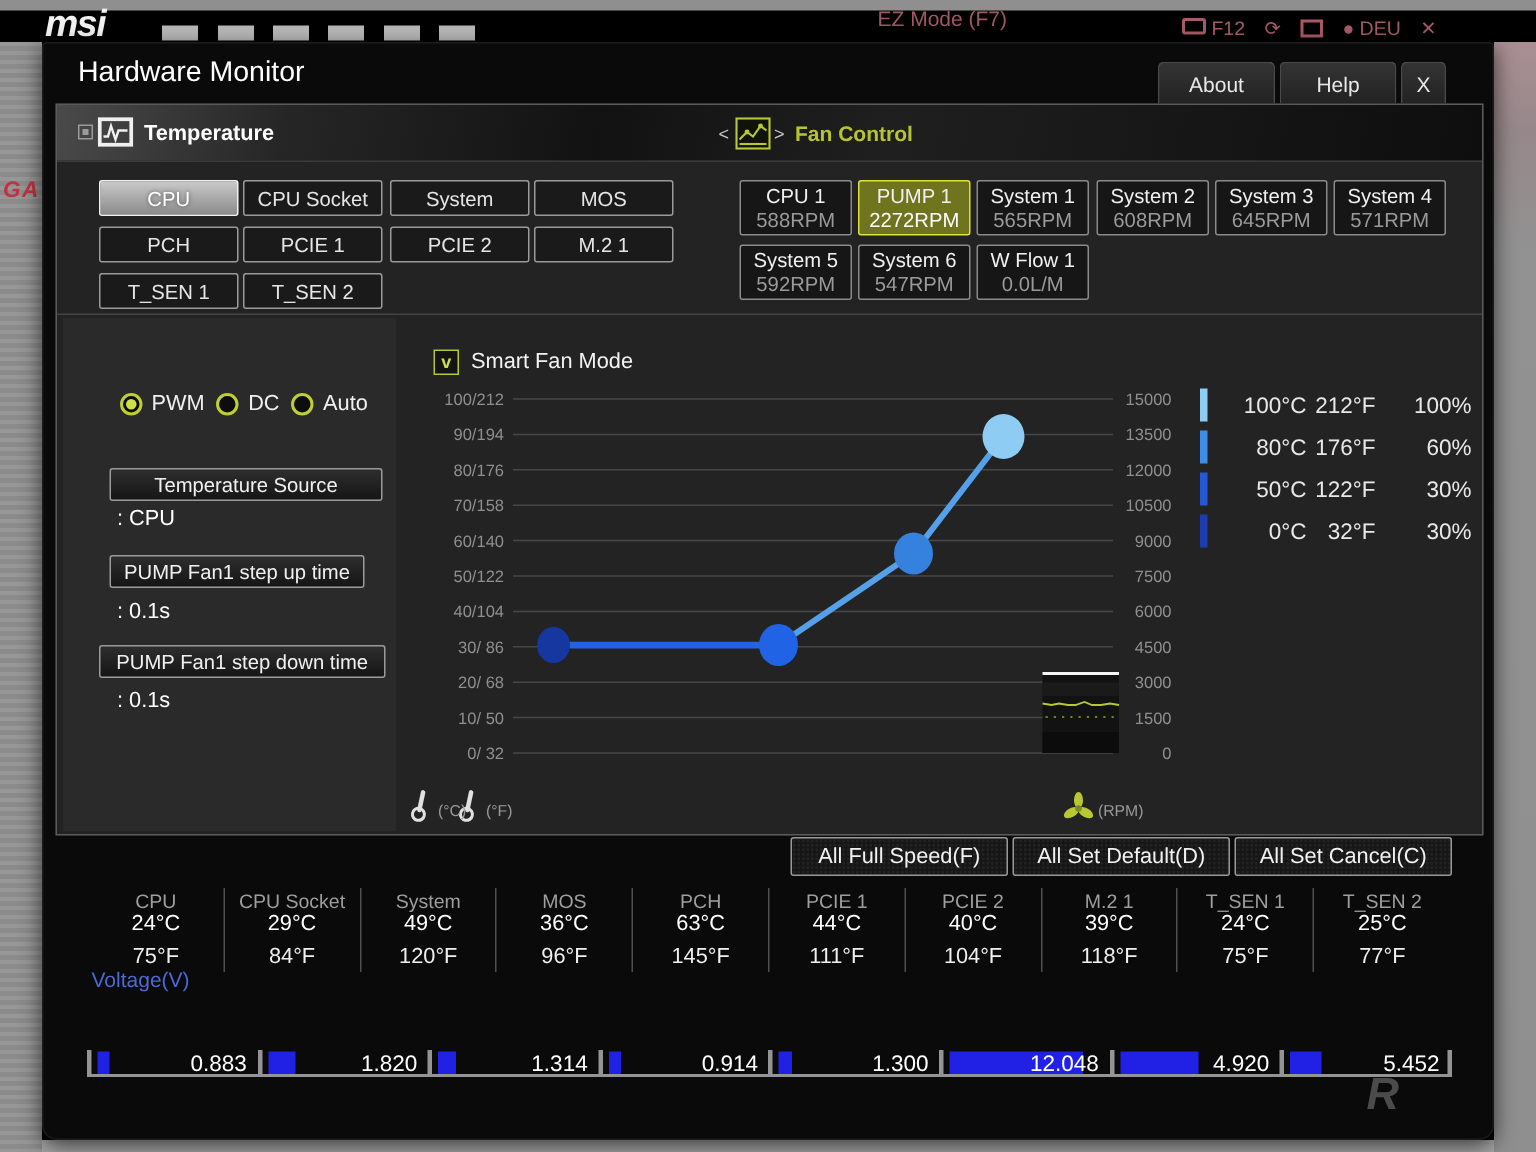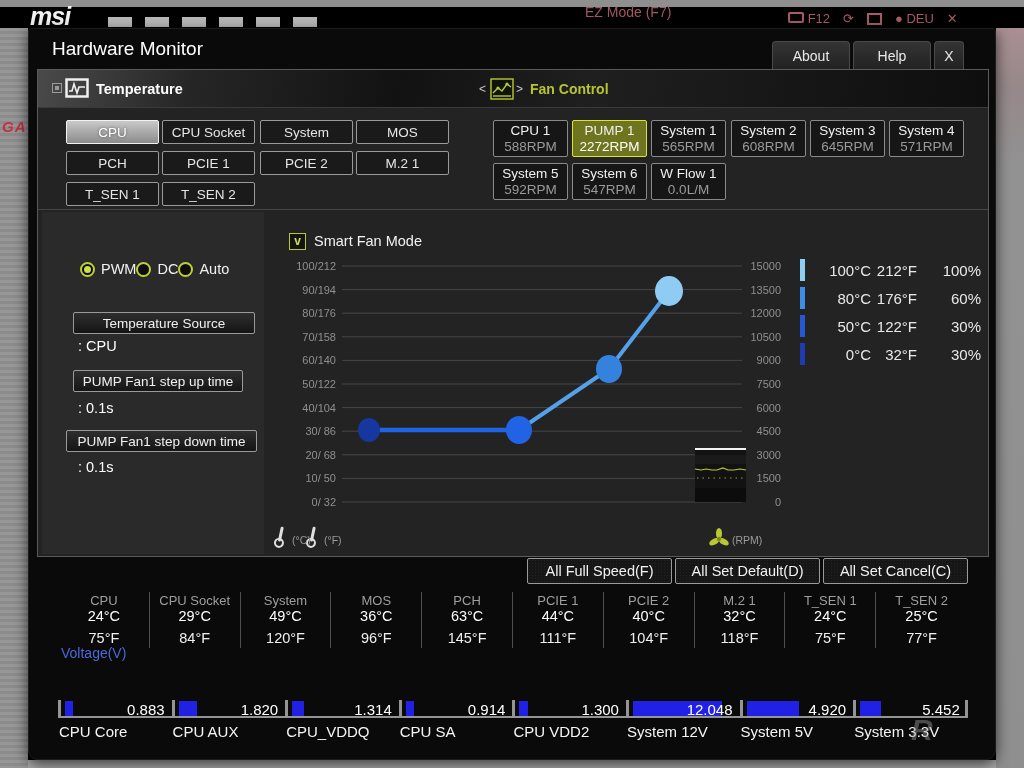--- a/index.html
+++ b/index.html
@@ -58,21 +58,21 @@
   .fan-tile { position:absolute; width:75px; height:37px; background:#161616;
     border:1px solid #8a8a8a; border-radius:2px; text-align:center; padding-top:2px; cursor:pointer; }
   .fan-tile .fname { color:#f0f0f0; font-size:13.5px; line-height:16px; white-space:nowrap; }
   .fan-tile .fval { color:#9a9a9a; font-size:13.5px; line-height:15px; white-space:nowrap; }
   .fan-tile.selected { background:#6f741f; border-color:#dbe23e; }
   .fan-tile.selected .fval { color:#fff; }
   .h-divider { position:absolute; left:0; top:139px; width:100%; height:1px; background:#454545; }
   
   #controls { position:absolute; left:4px; top:142px; width:222px; height:342px;
     background:#2a2a2a; }
-  #mode-row { position:absolute; left:38px; top:49px; display:flex; align-items:center; }
+  #mode-row { position:absolute; left:38px; top:49px; display:flex; align-items:center; gap:8px; }
   .radio { display:flex; align-items:center; gap:6px; cursor:pointer; }
   .radio-circle { width:15px; height:15px; border:2px solid #bfce33; border-radius:50%;
     background:#0d0d0d; display:flex; align-items:center; justify-content:center; }
   .radio-dot { width:7px; height:7px; border-radius:50%; background:#cde04a; }
   .radio-label { color:#f0f0f0; font-size:14.5px; }
   .field-btn { position:absolute; left:31px; width:182px; height:22px;
     background:linear-gradient(#2e2e2e,#151515); border:1px solid #9a9a9a; border-radius:2px;
     color:#f0f0f0; font-size:13.5px; font-family:"Liberation Sans",sans-serif;
     cursor:pointer; white-space:nowrap; }
   .field-val { position:absolute; left:36px; color:#fff; font-size:14.5px; }
@@ -377,21 +377,21 @@
         <div class="tc">44°C</div>
         <div class="tf">111°F</div>
       </div>
       <div class="temp-cell">
         <div class="tname">PCIE 2</div>
         <div class="tc">40°C</div>
         <div class="tf">104°F</div>
       </div>
       <div class="temp-cell">
         <div class="tname">M.2 1</div>
-        <div class="tc">32°C</div>
+        <div class="tc">39°C</div>
         <div class="tf">118°F</div>
       </div>
       <div class="temp-cell">
         <div class="tname">T_SEN 1</div>
         <div class="tc">24°C</div>
         <div class="tf">75°F</div>
       </div>
       <div class="temp-cell">
         <div class="tname">T_SEN 2</div>
         <div class="tc">25°C</div>
@@ -428,24 +428,14 @@
       <div class="gauge-seg">
         <div class="gauge-bar" style="width: 52px; background: rgb(33, 33, 230);"></div>
         <span class="gauge-val">4.920</span>
       </div>
       <div class="gauge-seg">
         <div class="gauge-bar" style="width: 21px; background: rgb(33, 33, 230);"></div>
         <span class="gauge-val">5.452</span>
         <span class="gauge-end"></span>
       </div>
     </div>
-  <div id="gauge-labels">
-      <div class="gauge-name">CPU Core</div>
-      <div class="gauge-name">CPU AUX</div>
-      <div class="gauge-name">CPU_VDDQ</div>
-      <div class="gauge-name">CPU SA</div>
-      <div class="gauge-name">CPU VDD2</div>
-      <div class="gauge-name">System 12V</div>
-      <div class="gauge-name">System 5V</div>
-      <div class="gauge-name">System 3.3V</div>
-    </div>
   <span class="watermark-r">R</span>
 </div>
 
 </body></html>

